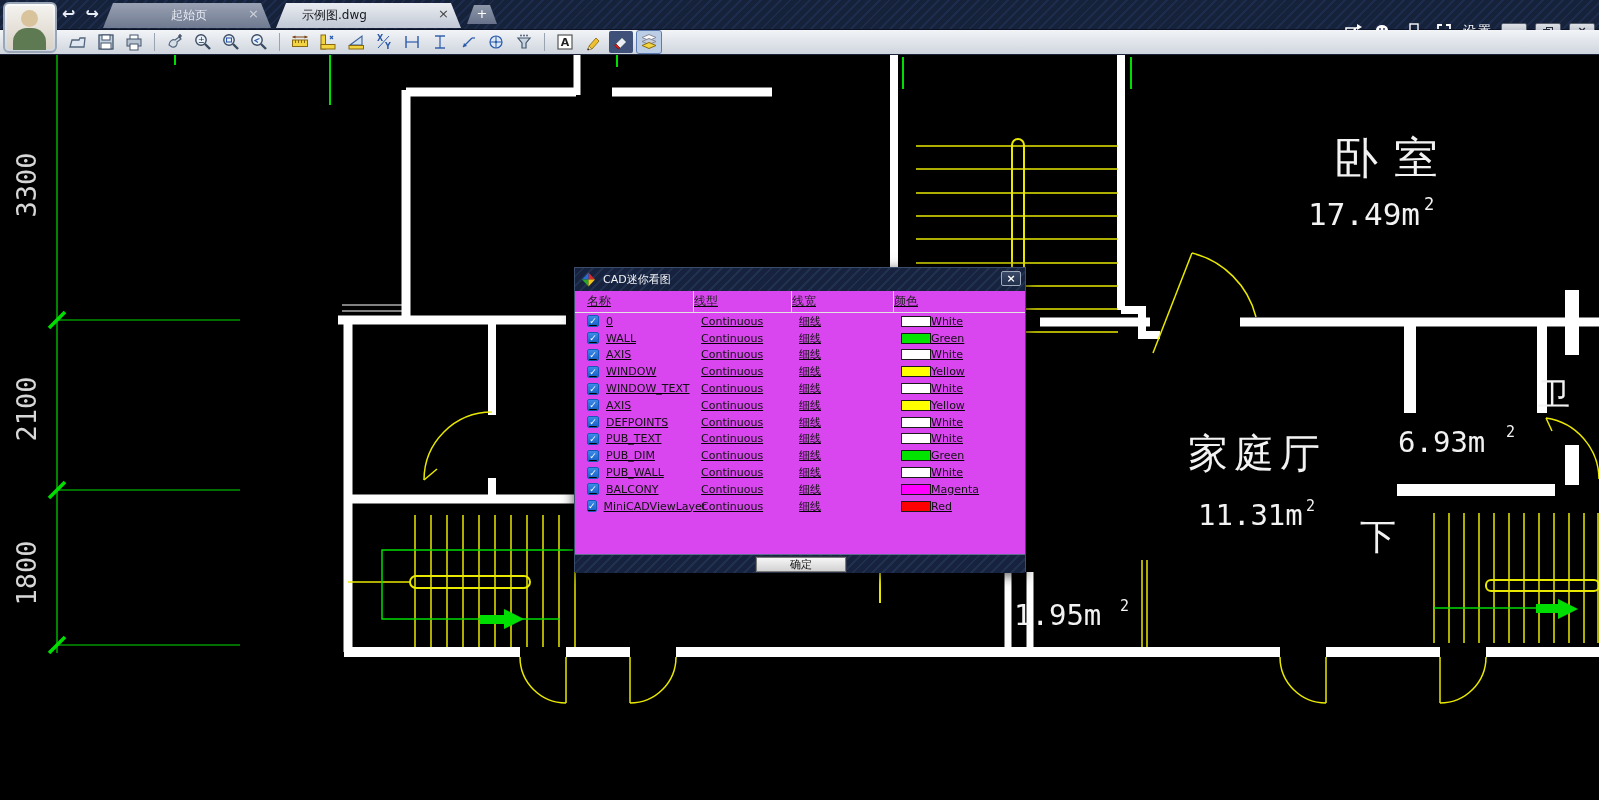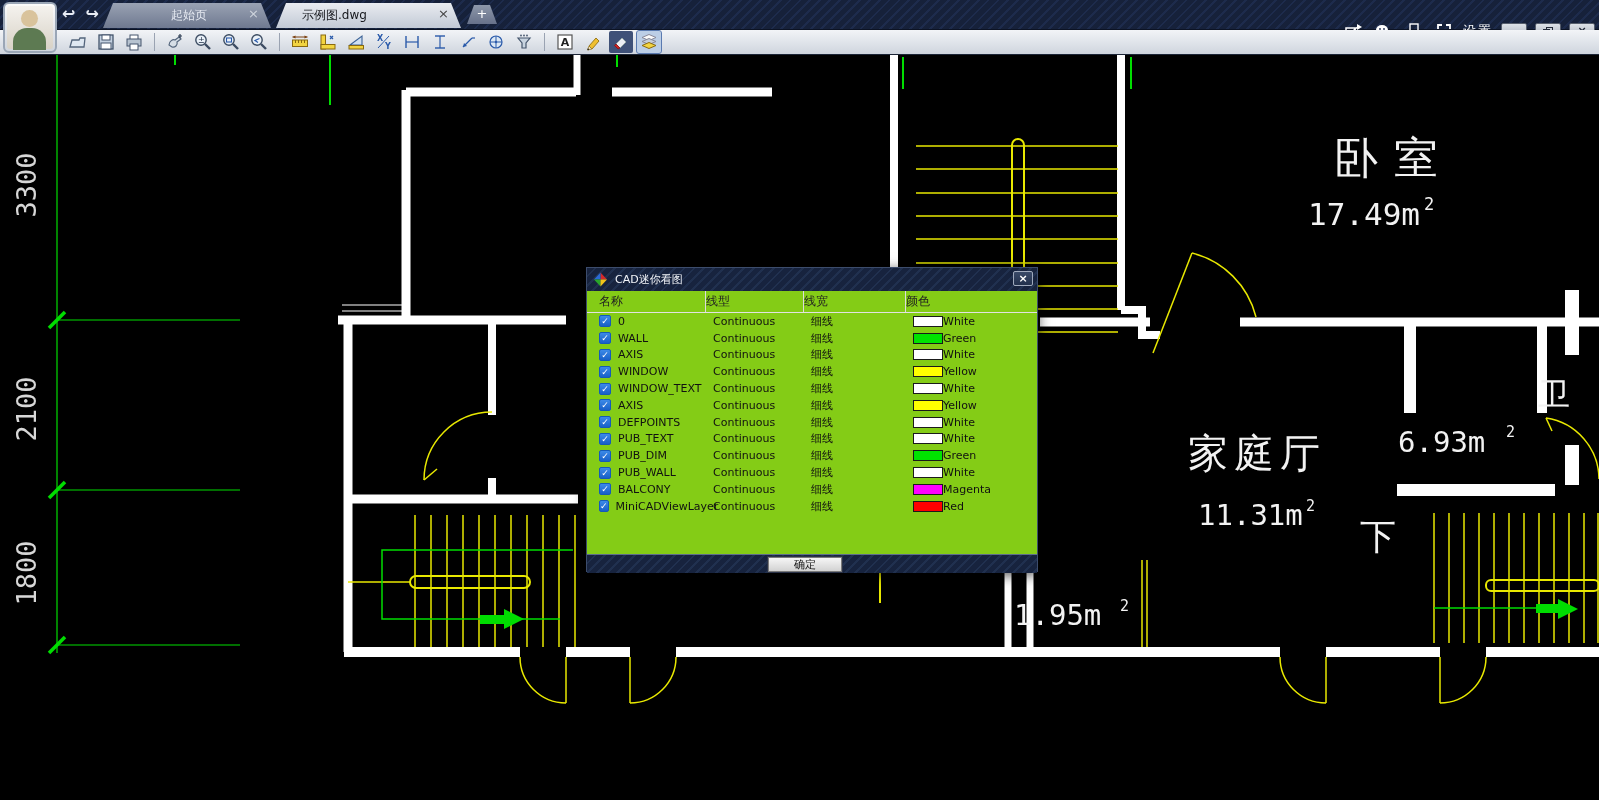--- a/index.html
+++ b/index.html
@@ -53,42 +53,42 @@
   .ti.pressed-light { background:#bccee6; outline:1px solid #5a7ab0; }
   .tsep { width:1px; height:18px; background:#9aa3b2; margin:0 4px; }
 
   
   .canvas { position:absolute; left:0; top:55px; width:1599px; height:745px; background:#000; }
   .cad-text { fill:#f2f2f2; font-family:"DejaVu Sans Mono","DejaVu Sans",monospace; }
   .cad-dim  { fill:#d7d7d7; font-family:"DejaVu Sans Mono","DejaVu Sans",monospace; }
 
   
   .dialog { position:absolute; left:574px; top:267px; width:452px; height:305px;
-    border:1px solid #3c4c6c; box-shadow:0 3px 12px rgba(0,0,0,.7); background:#fff;margin-left:12px; }
+    border:1px solid #3c4c6c; box-shadow:0 3px 12px rgba(0,0,0,.7); background:#fff; }
   .dlg-title { position:relative; height:23px;
     background:repeating-linear-gradient(135deg,#17233e 0 5px,#20304f 5px 7px);
     display:flex; align-items:center; padding-left:6px; gap:7px; }
   .dlg-title .txt { color:#f2f4f8; font-size:11px; }
   .dlg-close { position:absolute; right:4px; top:3px; width:20px; height:15px;
     background:linear-gradient(#3a4a68,#22304c); border:1px solid #9fa9bc; border-radius:2px;
     color:#fff; font-size:11px; font-weight:bold; display:flex; align-items:center; justify-content:center; }
-  .dlg-body { height:263px; background:#84cc16; overflow:hidden; }
+  .dlg-body { height:263px; background:#d946ef; overflow:hidden;text-decoration:underline; }
   .grid-row { display:grid; grid-template-columns:114px 98px 102px auto; align-items:center; padding-left:12px; }
   .dlg-head { height:22px; font-size:12px; color:#222; border-bottom:1px solid #e2e2e2; }
   .dlg-head .hcell { height:100%; display:flex; align-items:center; }
   .dlg-head .hcell + .hcell { border-left:1px solid #dcdcdc; margin-left:-8px; }
   .lrow { height:16.8px; font-size:11px; color:#111; }
   .ncell { display:flex; align-items:center; gap:7px; }
   .cbx { width:12px; height:12px; border-radius:2px; background:linear-gradient(#3c8ae8,#1860c8);
     border:1px solid #155ab8; color:#fff; font-size:9px; line-height:11px; text-align:center; }
   .ccell { display:flex; align-items:center; }
   .swatch { width:30px; height:11px; border:1px solid #1a1a1a; }
   .dlg-foot { position:relative; height:19px; border-top:1px solid #5d6d8d;
     background:repeating-linear-gradient(135deg,#17233e 0 5px,#20304f 5px 7px); }
-  .okbtn { position:absolute; left:181px; top:2px; width:74px; height:15px;
+  .okbtn { position:absolute; left:181px; top:2px; width:90px; height:15px;
     background:linear-gradient(#f6f6f6,#d2d2d2); border:1px solid #7a7a7a; box-shadow:0 0 0 1px #2a3248;
     font-size:11px; color:#111; display:flex; align-items:center; justify-content:center; }
 </style>
 </head>
 <body>
 
 <div class="app">
 
   <div class="titlebar">
     <div class="avatar">

